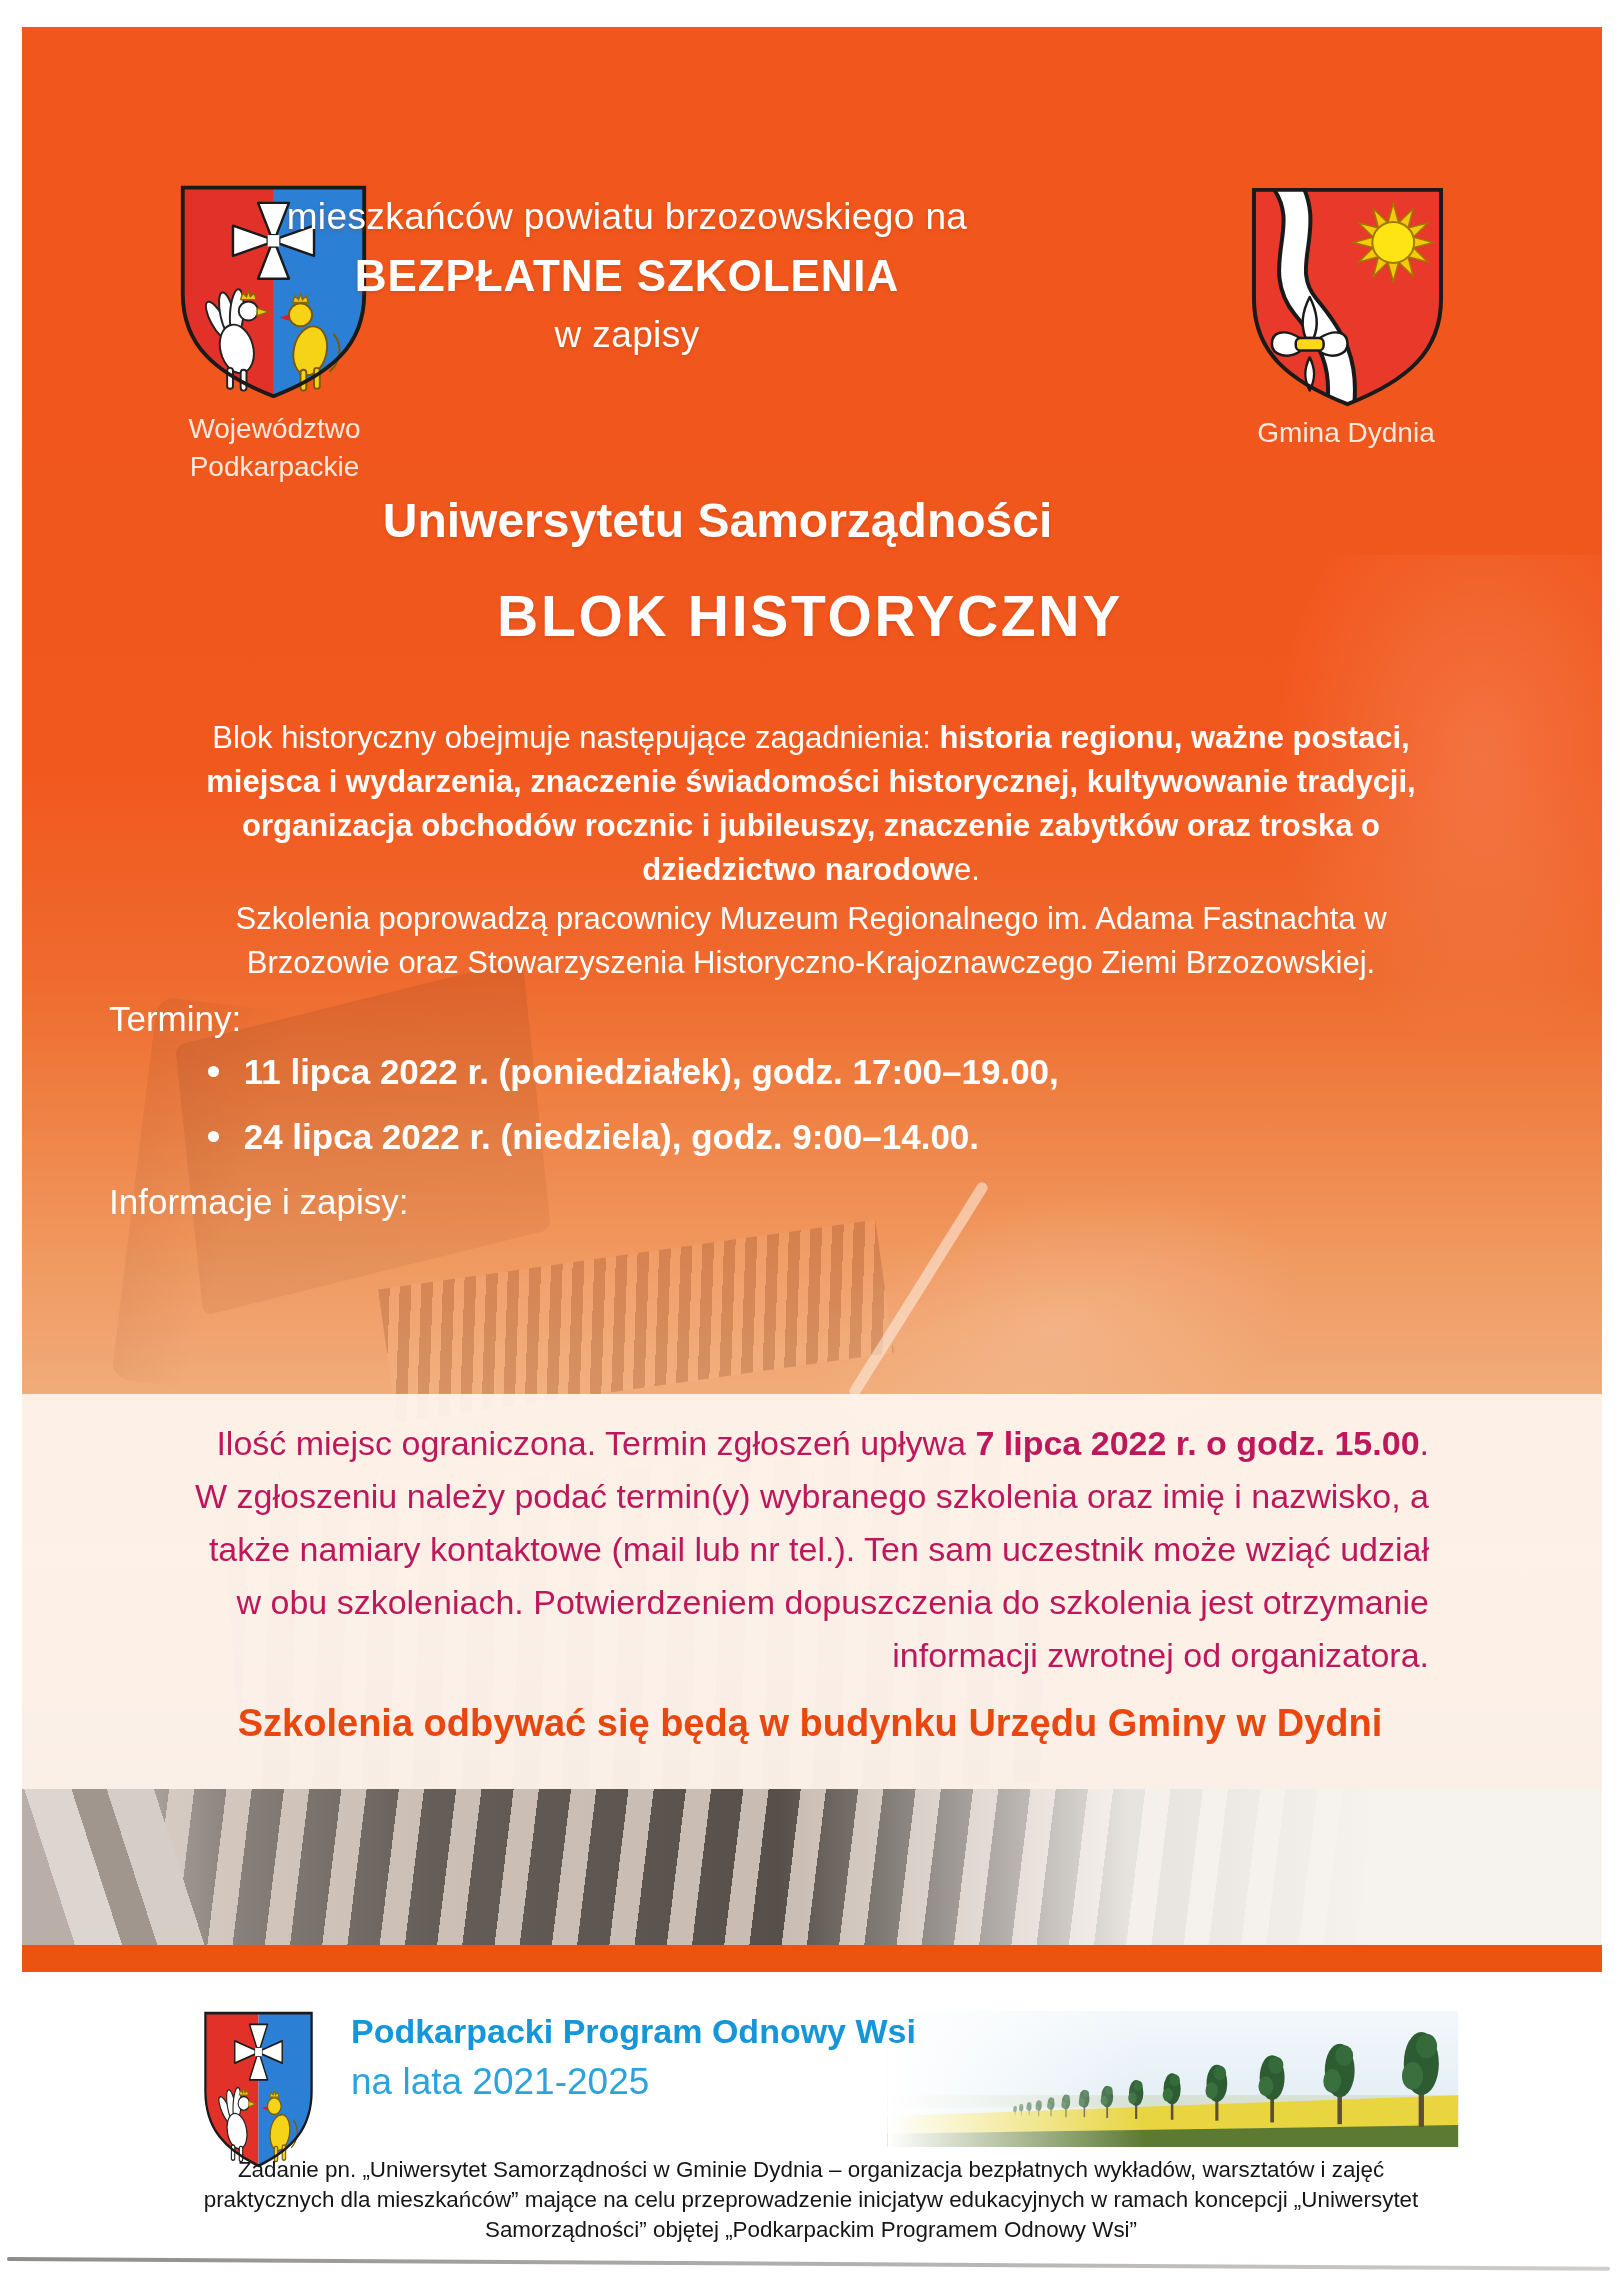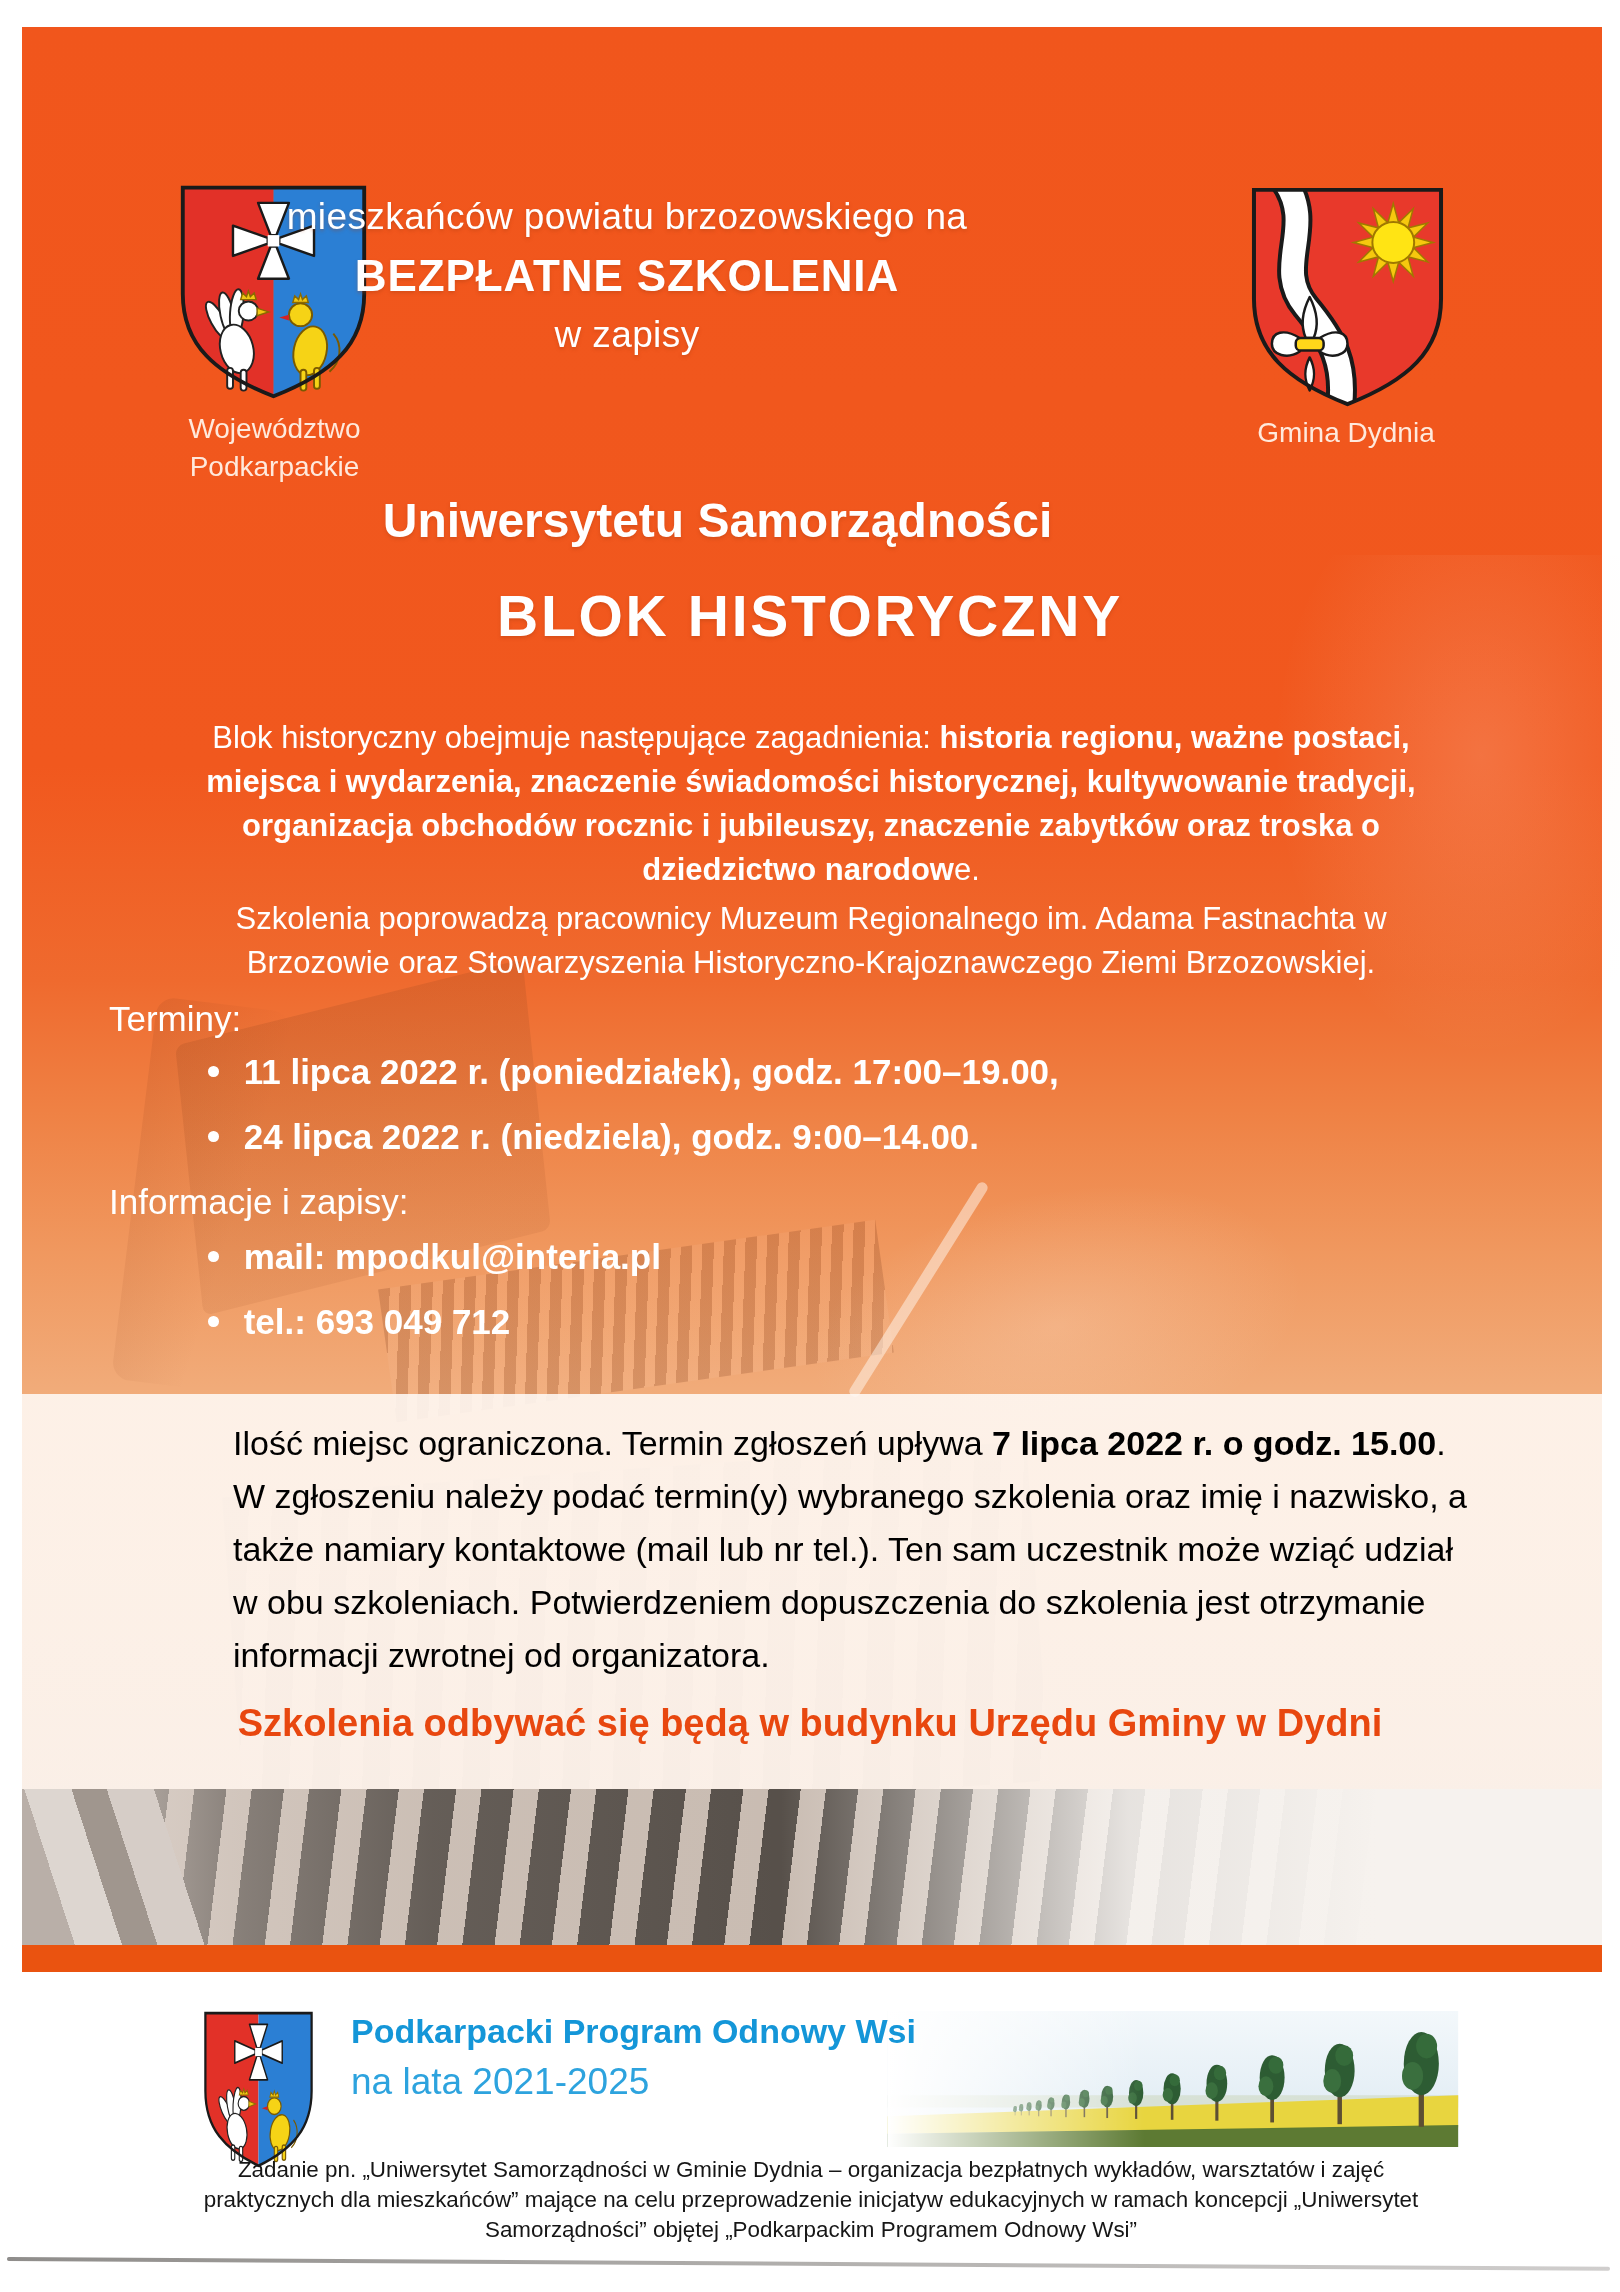--- a/index.html
+++ b/index.html
@@ -68,21 +68,21 @@
   .bold { font-weight:700; }
   .trainers { left:184px; top:897px; width:1254px; text-align:center; font-size:31px; line-height:44px; }
   .sec-head { font-size:35px; line-height:39px; font-weight:400; }
   .h-terms { left:109px; top:999px; }
   .h-contact { left:109px; top:1182px; }
   .blist { left:208px; }
   .blist-terms { top:1053px; }
   .blist-contact { top:1238px; }
   .bitem { display:flex; align-items:flex-start; margin-bottom:27px; font-weight:700; font-size:35px; line-height:38px; }
   .dot { width:10.7px; height:10.7px; border-radius:50%; background:#ffffff; margin:13.4px 25px 0 0; flex:0 0 auto; }
-  .reg { left:193px; top:1417px; width:1236px; text-align:left; font-size:34px; line-height:53px; color:#000000;margin-left:40px; }
+  .reg { left:193px; top:1417px; width:1236px; text-align:right; font-size:34px; line-height:53px; color:#be185d; }
   .venue { left:0; top:1702px; width:1620px; text-align:center; font-size:38px; font-weight:700; color:#e8470f; }
 
   
   .prog-emblem { left:202px; top:2009px; width:113px; height:161px; z-index:5; }
   .prog-title { left:351px; top:2004px; width:985px; font-size:34px; line-height:54px; font-weight:700; color:#1496d8; z-index:6; }
   .prog-sub { left:351px; top:2060px; width:627px; font-size:37px; line-height:43px; color:#2da3de; z-index:6; }
   .trees { left:882px; top:2011px; width:582px; height:136px; z-index:5; }
   .footnote { left:175px; top:2155px; width:1272px; text-align:center; font-size:22.4px; line-height:30px; color:#161616; z-index:5; }
   .scan-line { left:7.2px; top:2257px; width:1603px; height:3.6px; border-radius:1.8px; z-index:5;
     background:linear-gradient(90deg,#8f8d8b,#b5b3b1 55%,#d0cecd);
@@ -215,30 +215,20 @@
       <span class="dot"></span>
       <span>11 lipca 2022 r. (poniedziałek), godz. 17:00–19.00,</span>
     </div>
     <div class="bitem">
       <span class="dot"></span>
       <span>24 lipca 2022 r. (niedziela), godz. 9:00–14.00.</span>
     </div>
   </div>
 
   <div class="abs txt sec-head h-contact">Informacje i zapisy:</div>
-  <div class="abs txt blist blist-contact">
-    <div class="bitem">
-      <span class="dot"></span>
-      <span>mail: mpodkul@interia.pl</span>
-    </div>
-    <div class="bitem">
-      <span class="dot"></span>
-      <span>tel.: 693 049 712</span>
-    </div>
-  </div>
 
   <div class="abs txt reg">
     <span>Ilość miejsc ograniczona. Termin zgłoszeń upływa </span><span class="bold">7 lipca 2022 r. o godz. 15.00</span><span>. W zgłoszeniu należy podać termin(y) wybranego szkolenia oraz imię i nazwisko, a także namiary kontaktowe (mail lub nr tel.). Ten sam uczestnik może wziąć udział w obu szkoleniach. Potwierdzeniem dopuszczenia do szkolenia jest otrzymanie informacji zwrotnej od organizatora.</span>
   </div>
 
   <div class="abs txt venue">Szkolenia odbywać się będą w budynku Urzędu Gminy w Dydni</div>
 
   <div class="abs prog-emblem">
     <svg viewBox="0 0 200 232" preserveAspectRatio="none">
       <defs>

